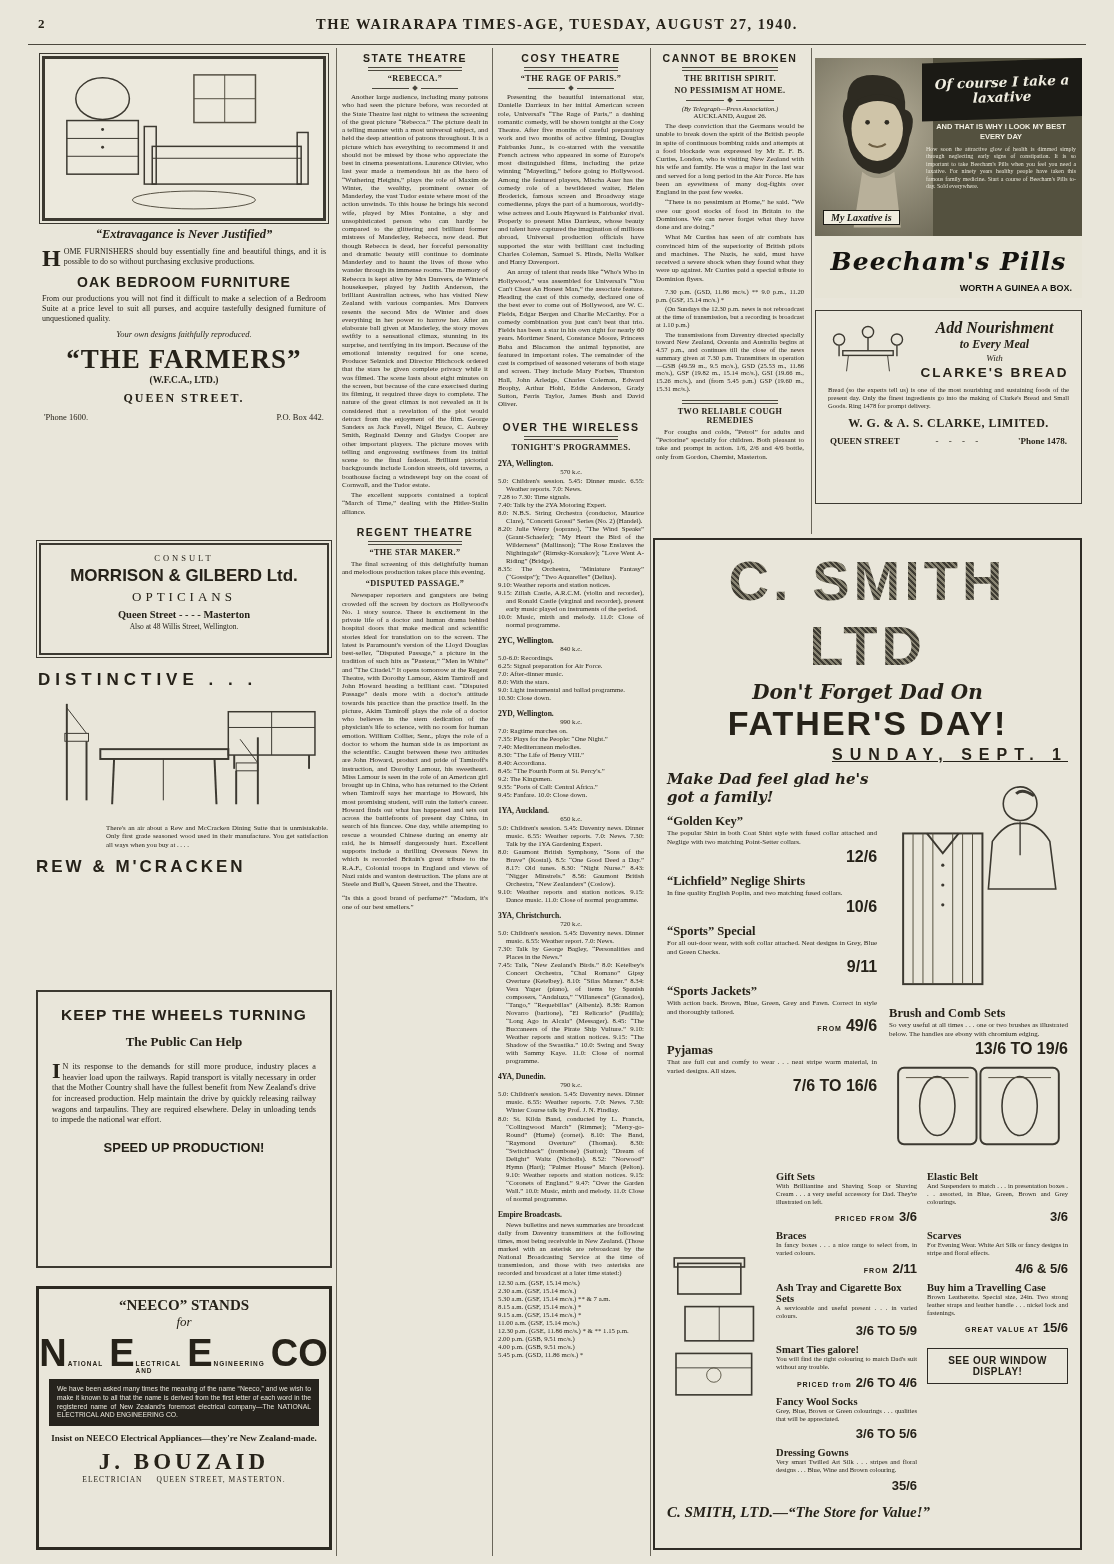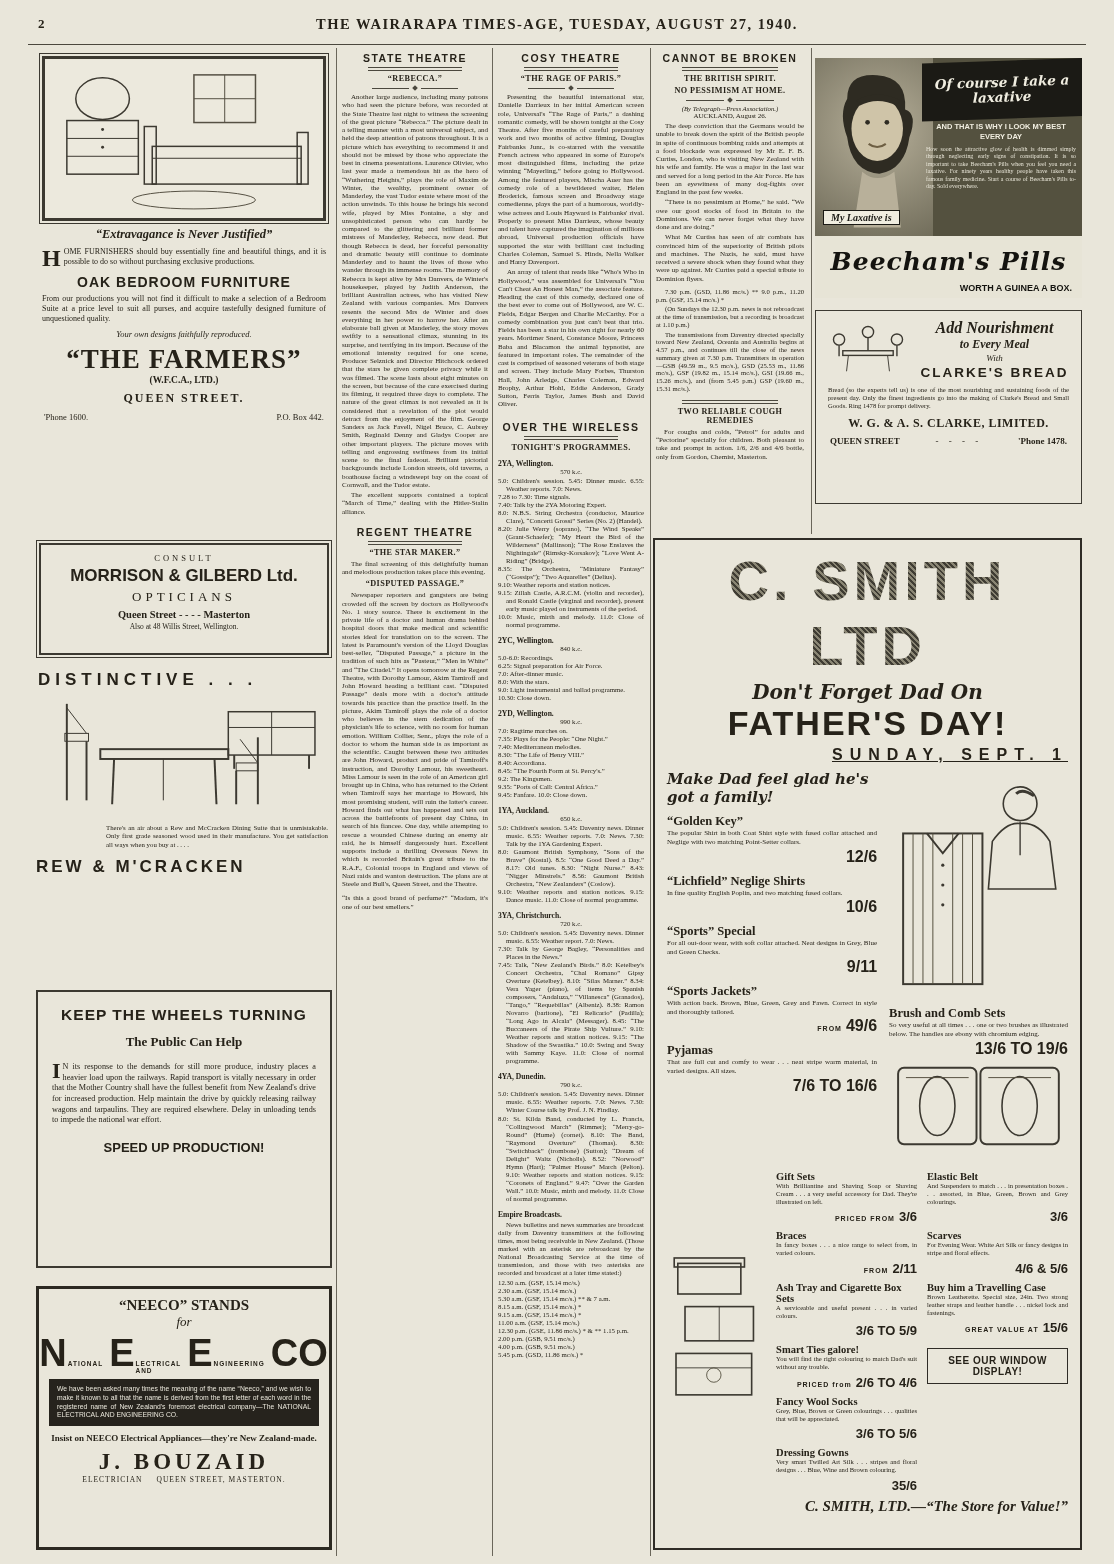--- a/index.html
+++ b/index.html
@@ -138,21 +138,21 @@
   .pre { font:700 7px "Liberation Sans", sans-serif; letter-spacing:1px; margin-right:4px; }
   .price { font:800 16px "Liberation Sans", sans-serif; }
   .sb { display:flex; gap:10px; margin-top:10px; }
   .sb-ill { width:26%; }
   .sb-col { width:37%; }
   .sb-col .s-item { margin-top:5px; }
   .sb-col .s-item h4 { font-size:10.5px; }
   .sb-col .s-item p { font-size:6.6px; }
   .sb-col .price { font-size:13px; }
   .window-box { border:1.5px solid #2f2c26; font:700 10px "Liberation Sans", sans-serif; text-align:center; padding:6px 4px; margin-top:12px; letter-spacing:.5px; }
-  .smith-footer { font:700 italic 15px "Liberation Serif", serif; font-style:italic; text-align:right; margin-top:4px; }
+  .smith-footer { font:700 italic 15px "Liberation Serif", serif; font-style:italic; text-align:left; margin-top:10px; }
 
   .cough-body { font-size:7px; line-height:1.2; text-align:justify; text-indent:8px; }
 </style>
 </head>
 <body>
 
 <div class="sheet">
 
   <div class="pgnum">2</div>
   <header class="hdr">

